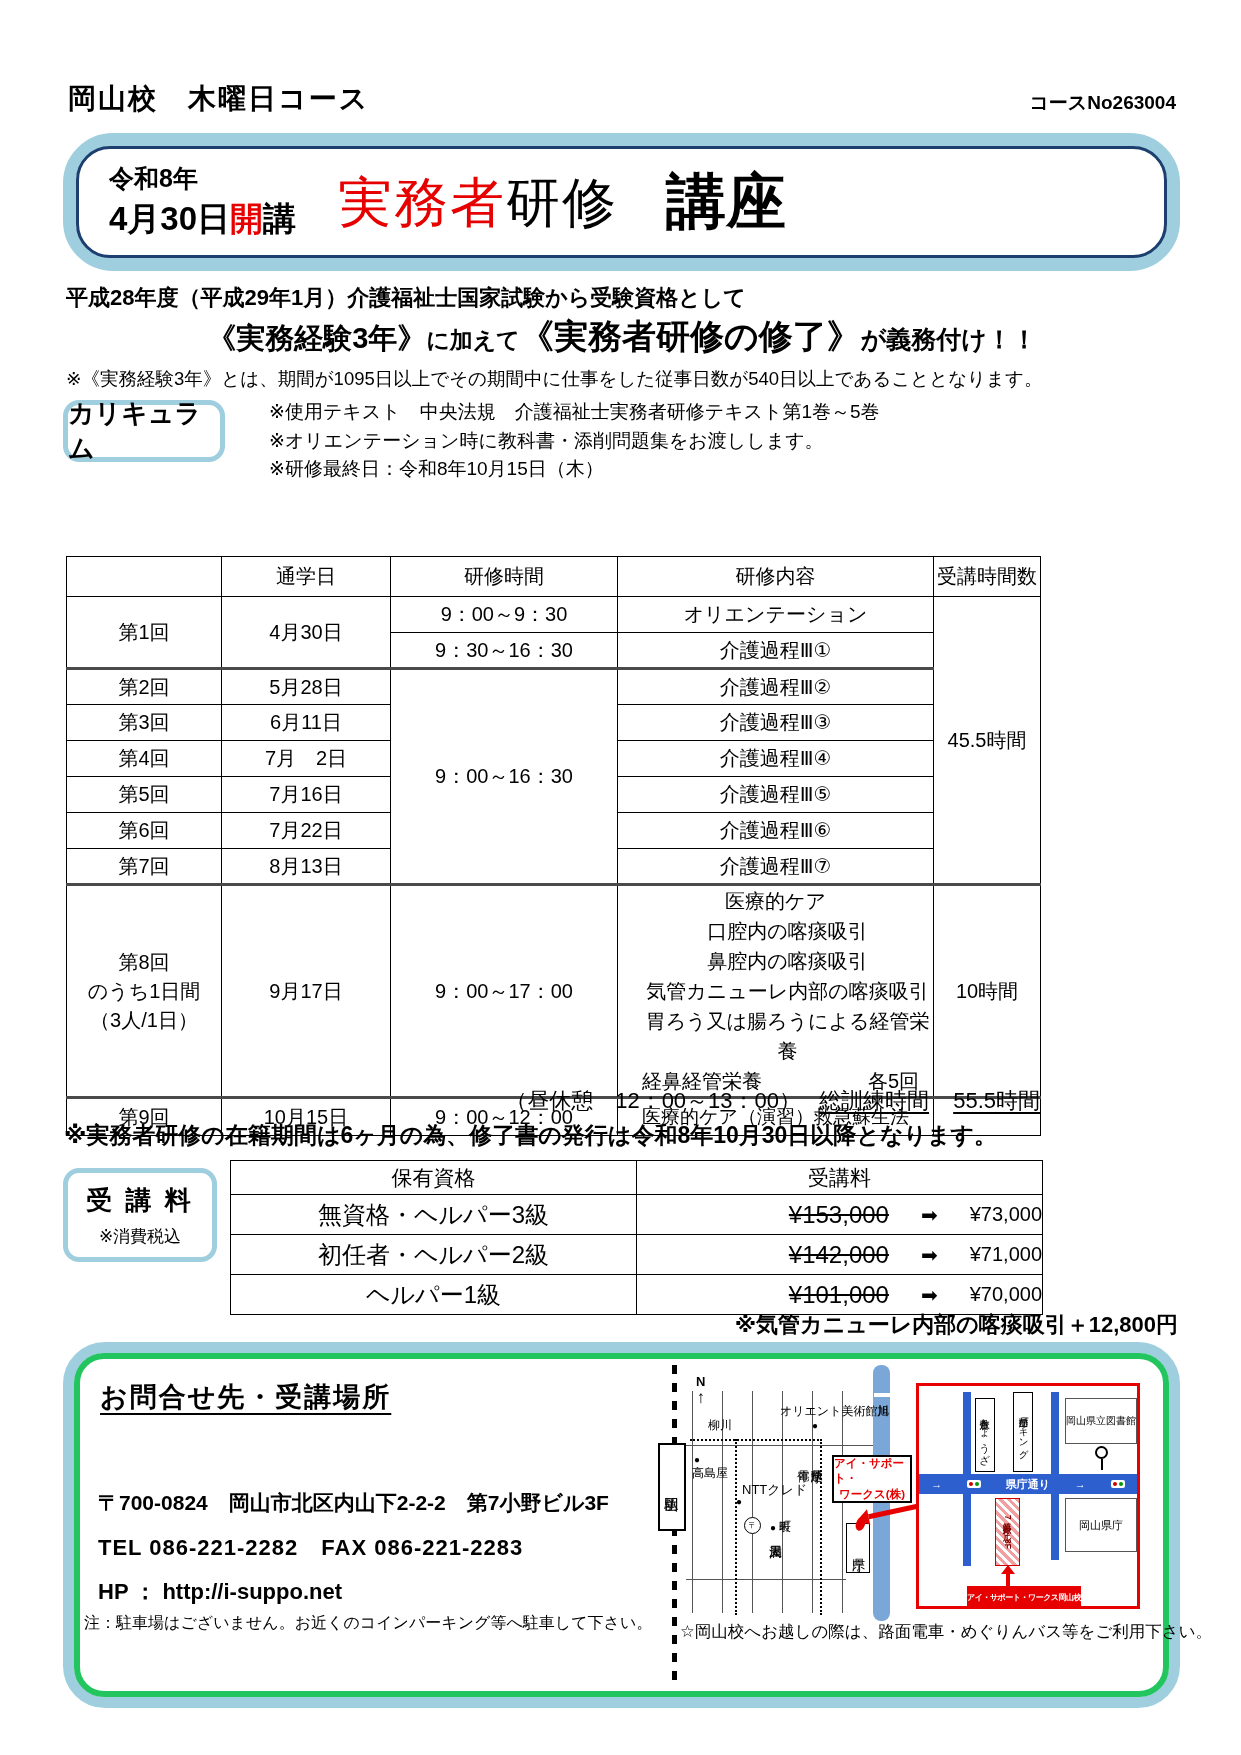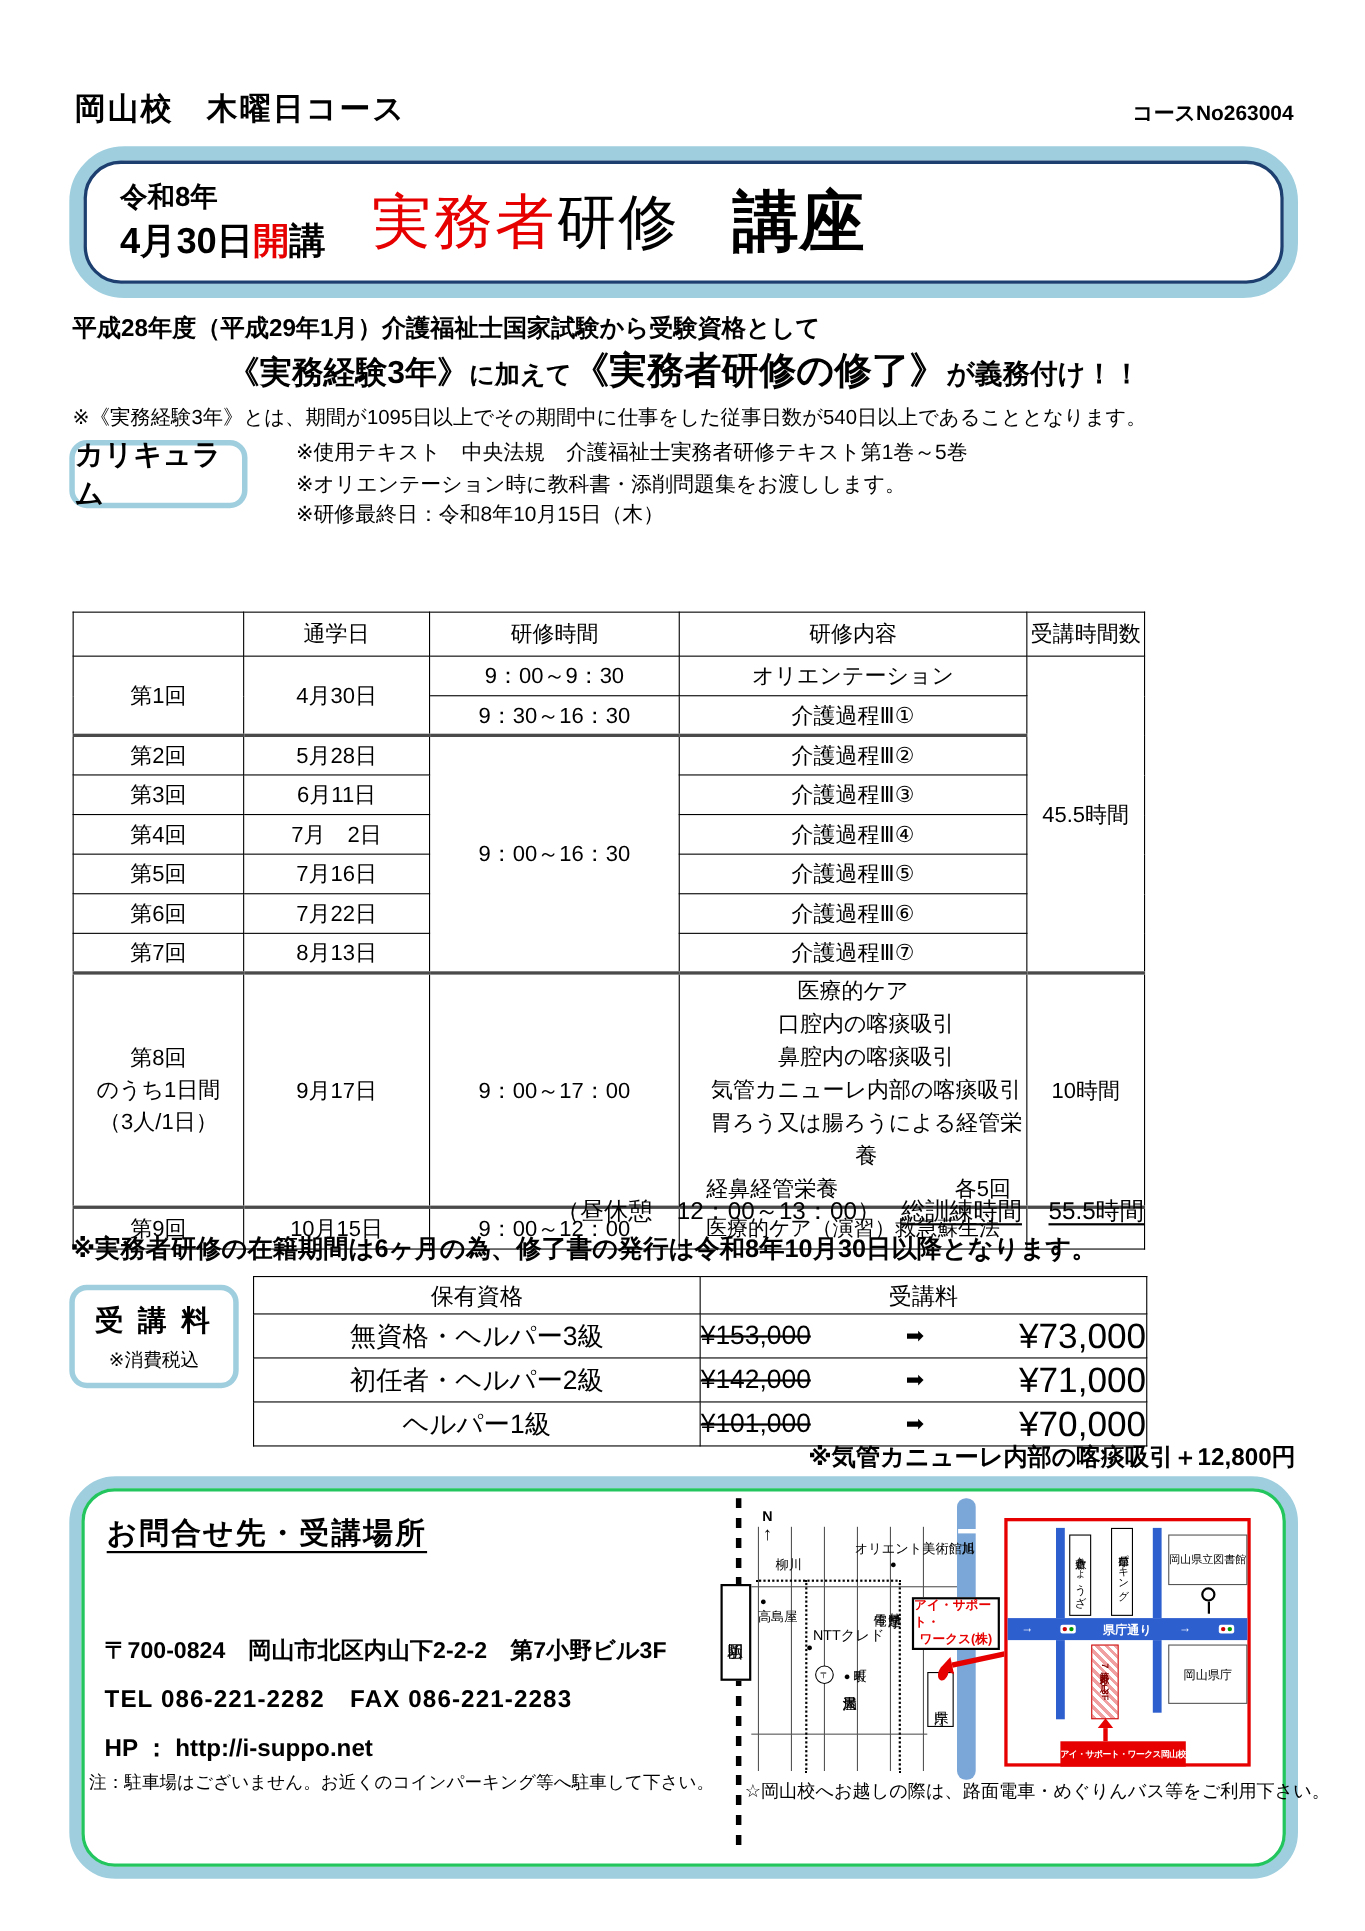--- a/index.html
+++ b/index.html
@@ -57,29 +57,29 @@
   .fee-box{position:absolute;left:0;top:8px;width:154px;height:94px;border:5px solid #9fcfdf;border-radius:16px;
            box-sizing:border-box;text-align:center;padding-top:10px;}
   .fee-label{font-size:26px;font-weight:bold;letter-spacing:3px;}
   .fee-tax{font-size:17px;margin-top:7px;}
   .fee-table{position:absolute;left:167px;top:0;border-collapse:collapse;table-layout:fixed;}
   .fee-table th,.fee-table td{border:1px solid #000;text-align:center;font-weight:normal;padding:0;}
   .fc{width:406px;}
   .fee-table .fh{height:34px;font-size:21px;}
   .fee-table .fr{height:40px;}
   .qual{font-size:24px;}
-  .price{display:flex;align-items:center;justify-content:space-between;gap:32px;}
+  .price{display:flex;align-items:center;justify-content:flex-end;gap:32px;}
   .oldp{font-size:24px;text-decoration:line-through;}
   .arr{font-size:20px;}
-  .newp{font-size:32px;}
+  .newp{font-size:20px;}
   .tbnote{position:absolute;left:66px;top:1310px;width:1112px;text-align:right;font-size:22px;font-weight:bold;}
   
   .cbox{position:absolute;left:63px;top:1342px;width:1117px;height:366px;box-sizing:border-box;
         border:11px solid #9fcfdf;border-radius:42px;background:#fff;}
-  .cbox-inner{position:absolute;inset:0;border:3px solid #22c55e;border-radius:30px;padding-left:26px;}
+  .cbox-inner{position:absolute;inset:0;border:6px solid #22c55e;border-radius:30px;padding-left:26px;}
   .c-head{position:absolute;left:20px;top:20px;font-size:27px;font-weight:bold;letter-spacing:2px;
           text-decoration:underline;text-underline-offset:7px;}
   .c-company{position:absolute;left:18px;top:90px;font-size:17px;font-weight:bold;white-space:nowrap;}
   .c-addr{position:absolute;left:18px;top:130px;font-size:21px;font-weight:bold;white-space:nowrap;}
   .c-tel{position:absolute;left:18px;top:174px;font-size:22px;font-weight:bold;letter-spacing:1px;}
   .c-hp{position:absolute;left:18px;top:218px;font-size:22px;font-weight:bold;}
   .c-park{position:absolute;left:4px;top:254px;font-size:16px;white-space:nowrap;}
   .c-access{position:absolute;left:600px;top:262px;font-size:16.5px;white-space:nowrap;z-index:6;}
   
   .rail{position:absolute;left:592px;top:6px;width:5px;height:320px;

